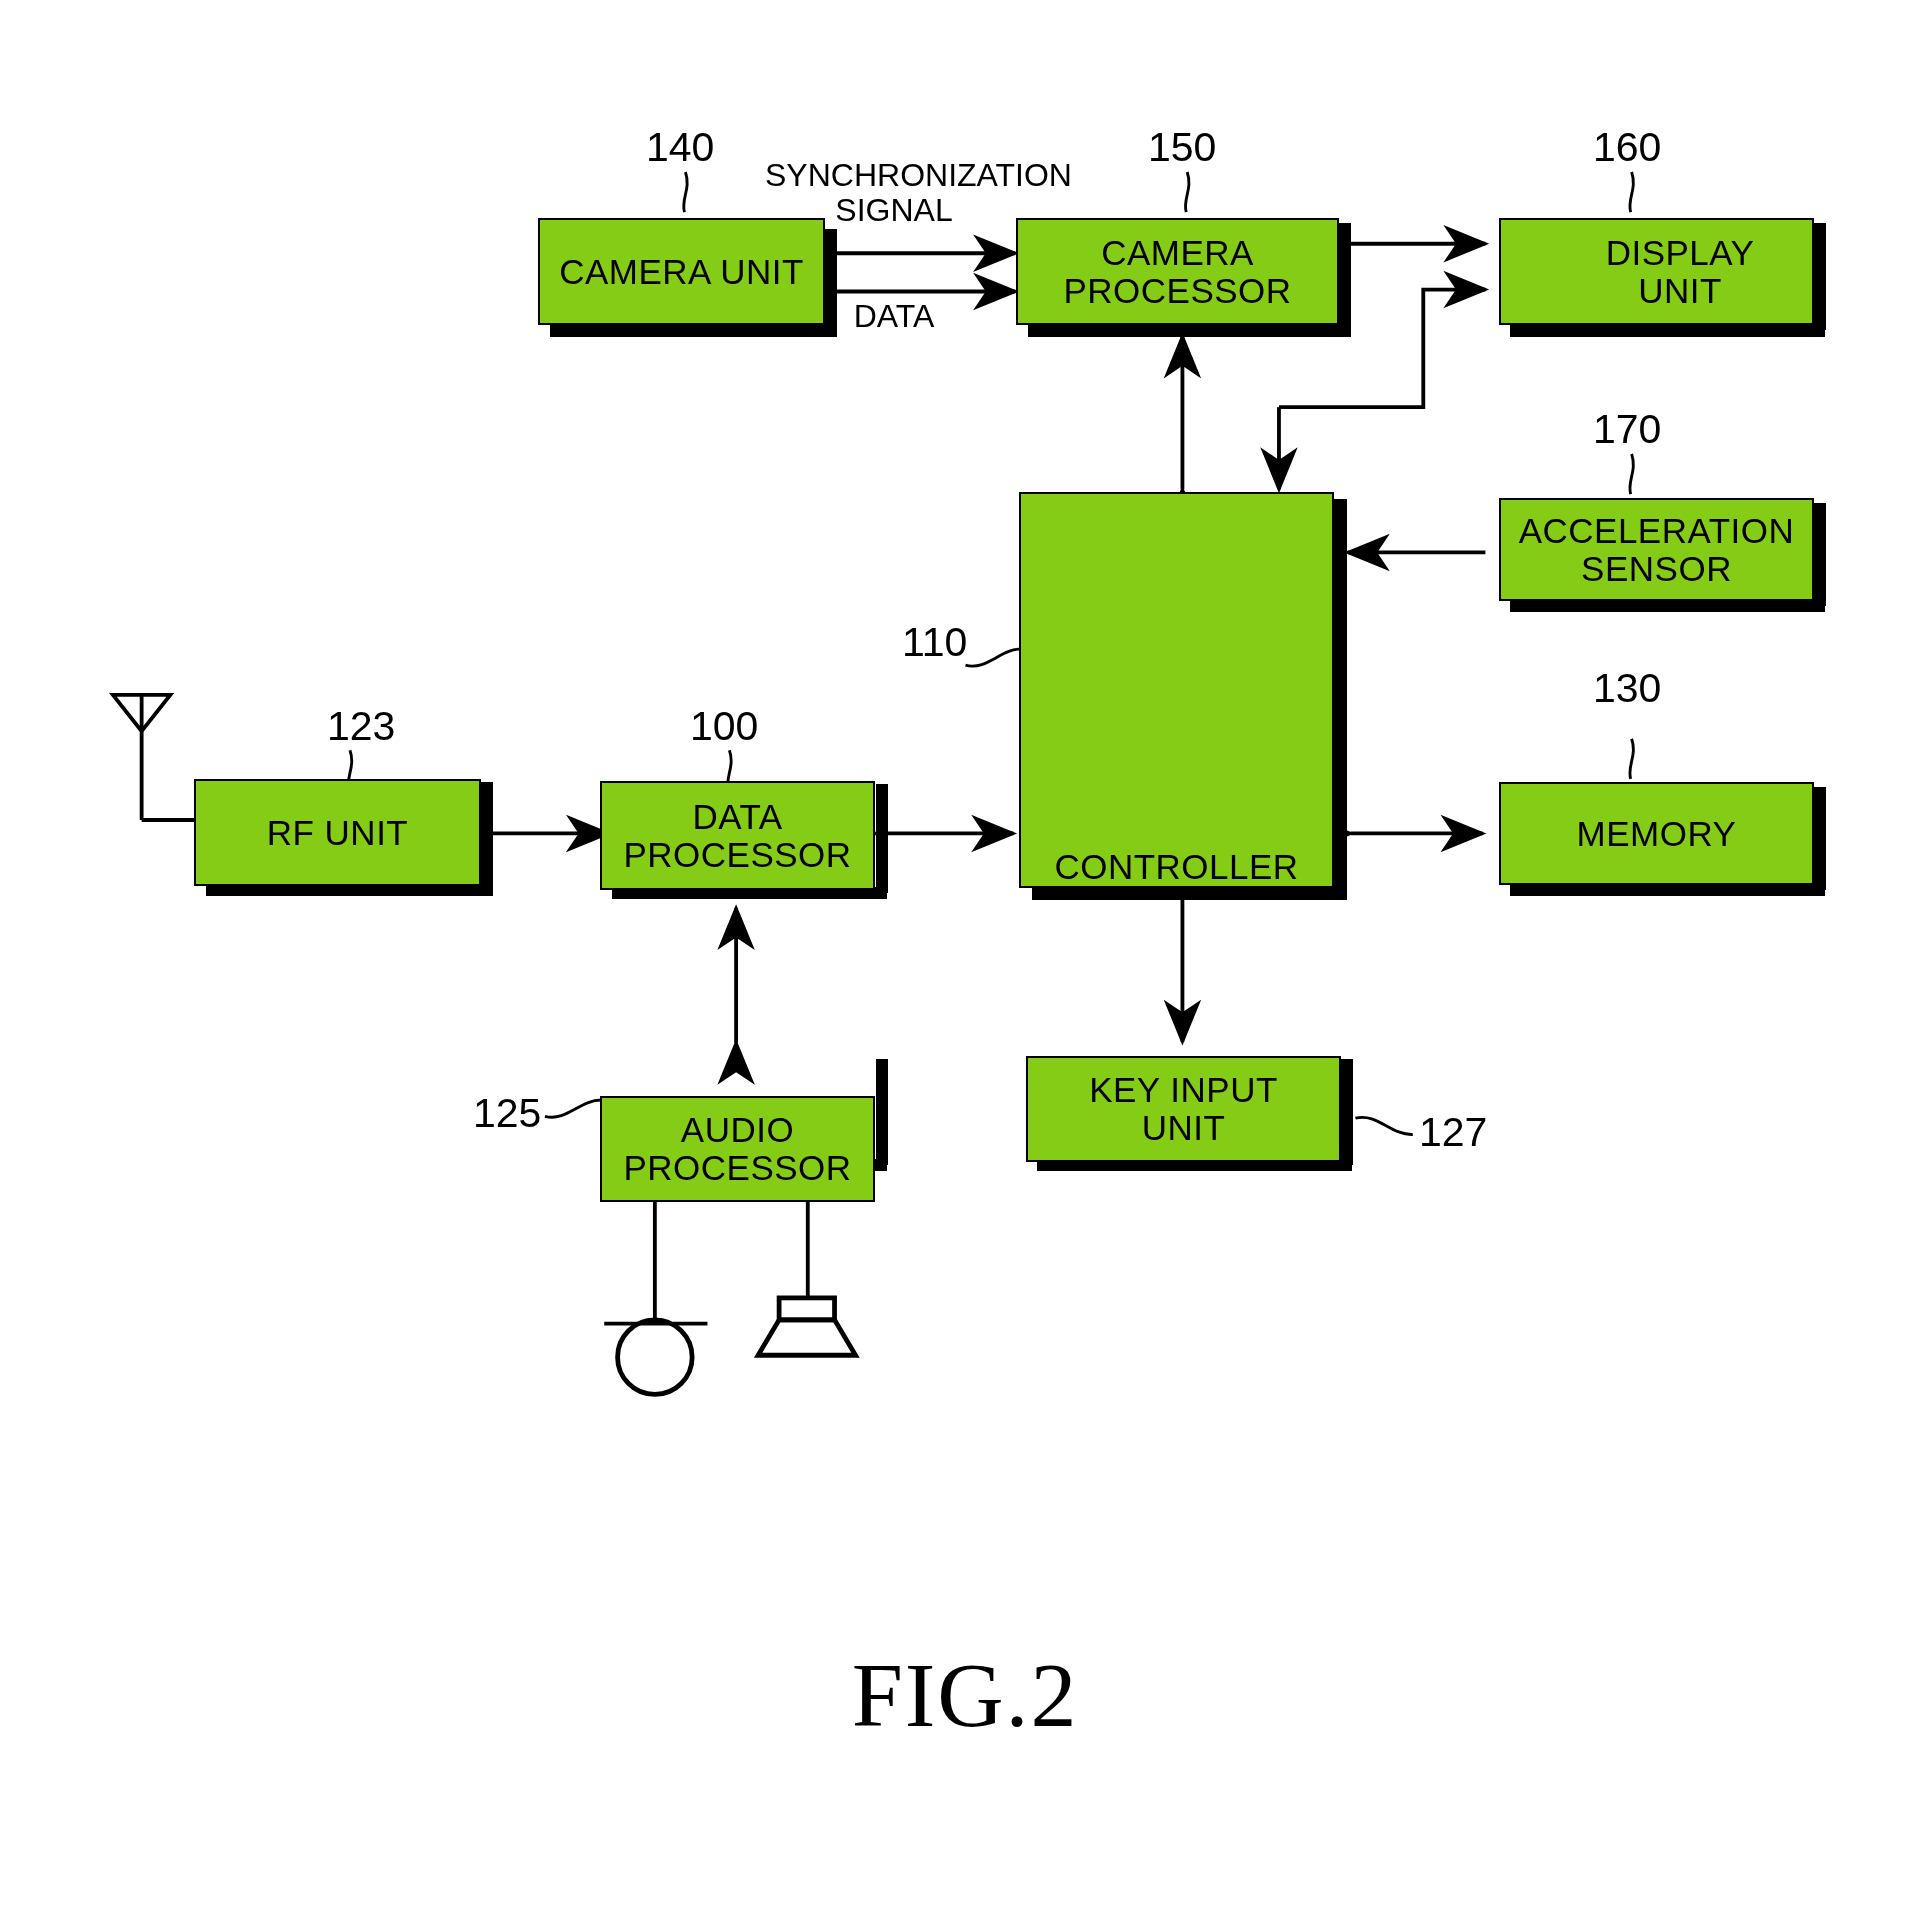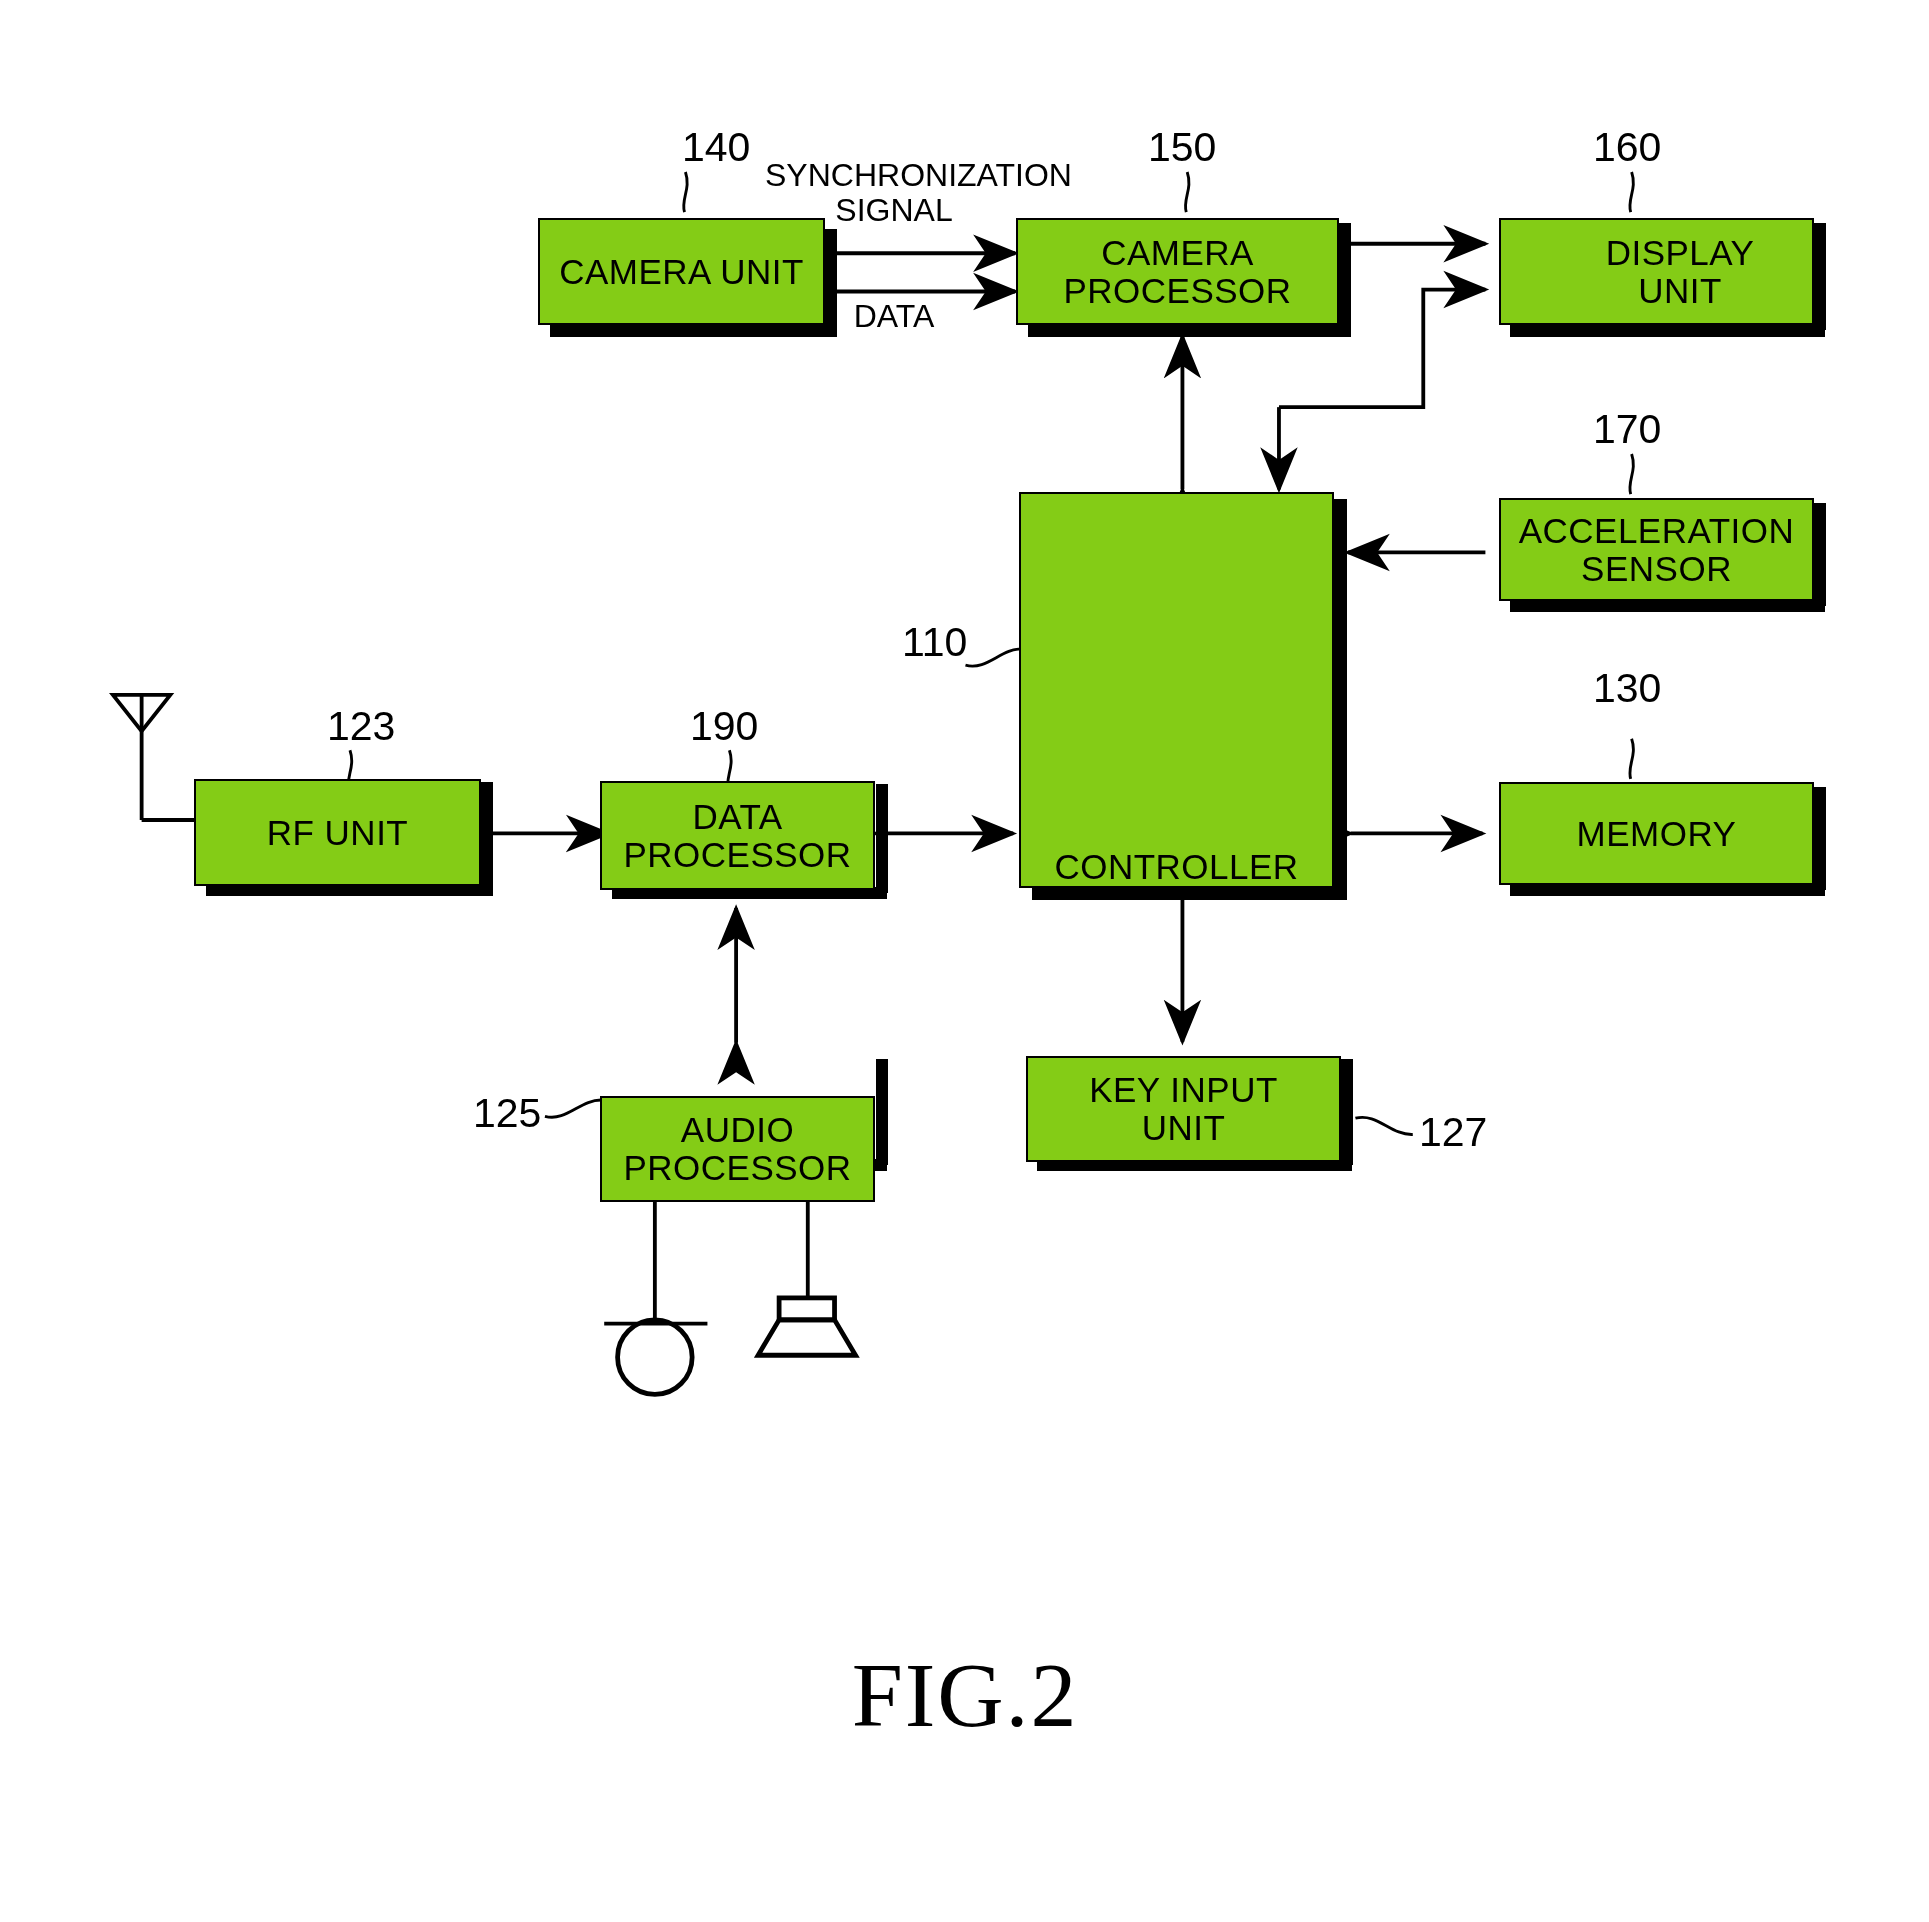--- a/index.html
+++ b/index.html
@@ -224,28 +224,28 @@
   <div class="block" style="left:600px; top:1096px; width:275px; height:106px;text-align:center;">
     <span class="blabel">AUDIO
 PROCESSOR</span>
   </div>
 
   <div class="block" style="left:1026px; top:1056px; width:315px; height:106px;">
     <span class="blabel">KEY INPUT
 UNIT</span>
   </div>
 
-  <div class="refnum" style="left:646px;  top:124px;margin-left:36px;">140</div>
+  <div class="refnum" style="left:646px;  top:124px;">140</div>
   <div class="refnum" style="left:1148px; top:124px;">150</div>
   <div class="refnum" style="left:1593px; top:124px;">160</div>
   <div class="refnum" style="left:902px;  top:619px;">110</div>
   <div class="refnum" style="left:1593px; top:406px;">170</div>
   <div class="refnum" style="left:1593px; top:665px;">130</div>
   <div class="refnum" style="left:311px;  top:703px;margin-left:16px;">123</div>
-  <div class="refnum" style="left:690px;  top:703px;">190</div>
+  <div class="refnum" style="left:690px;  top:703px;">100</div>
   <div class="refnum" style="left:473px;  top:1090px;">125</div>
   <div class="refnum" style="left:1419px; top:1109px;">127</div>
 
   <div class="edgelabel" style="left:765px; top:158px; width:258px;">SYNCHRONIZATION
 SIGNAL</div>
 
   <div class="edgelabel" style="left:832px; top:299px; width:124px;">DATA</div>
 
   <div id="caption">FIG.2</div>
 

